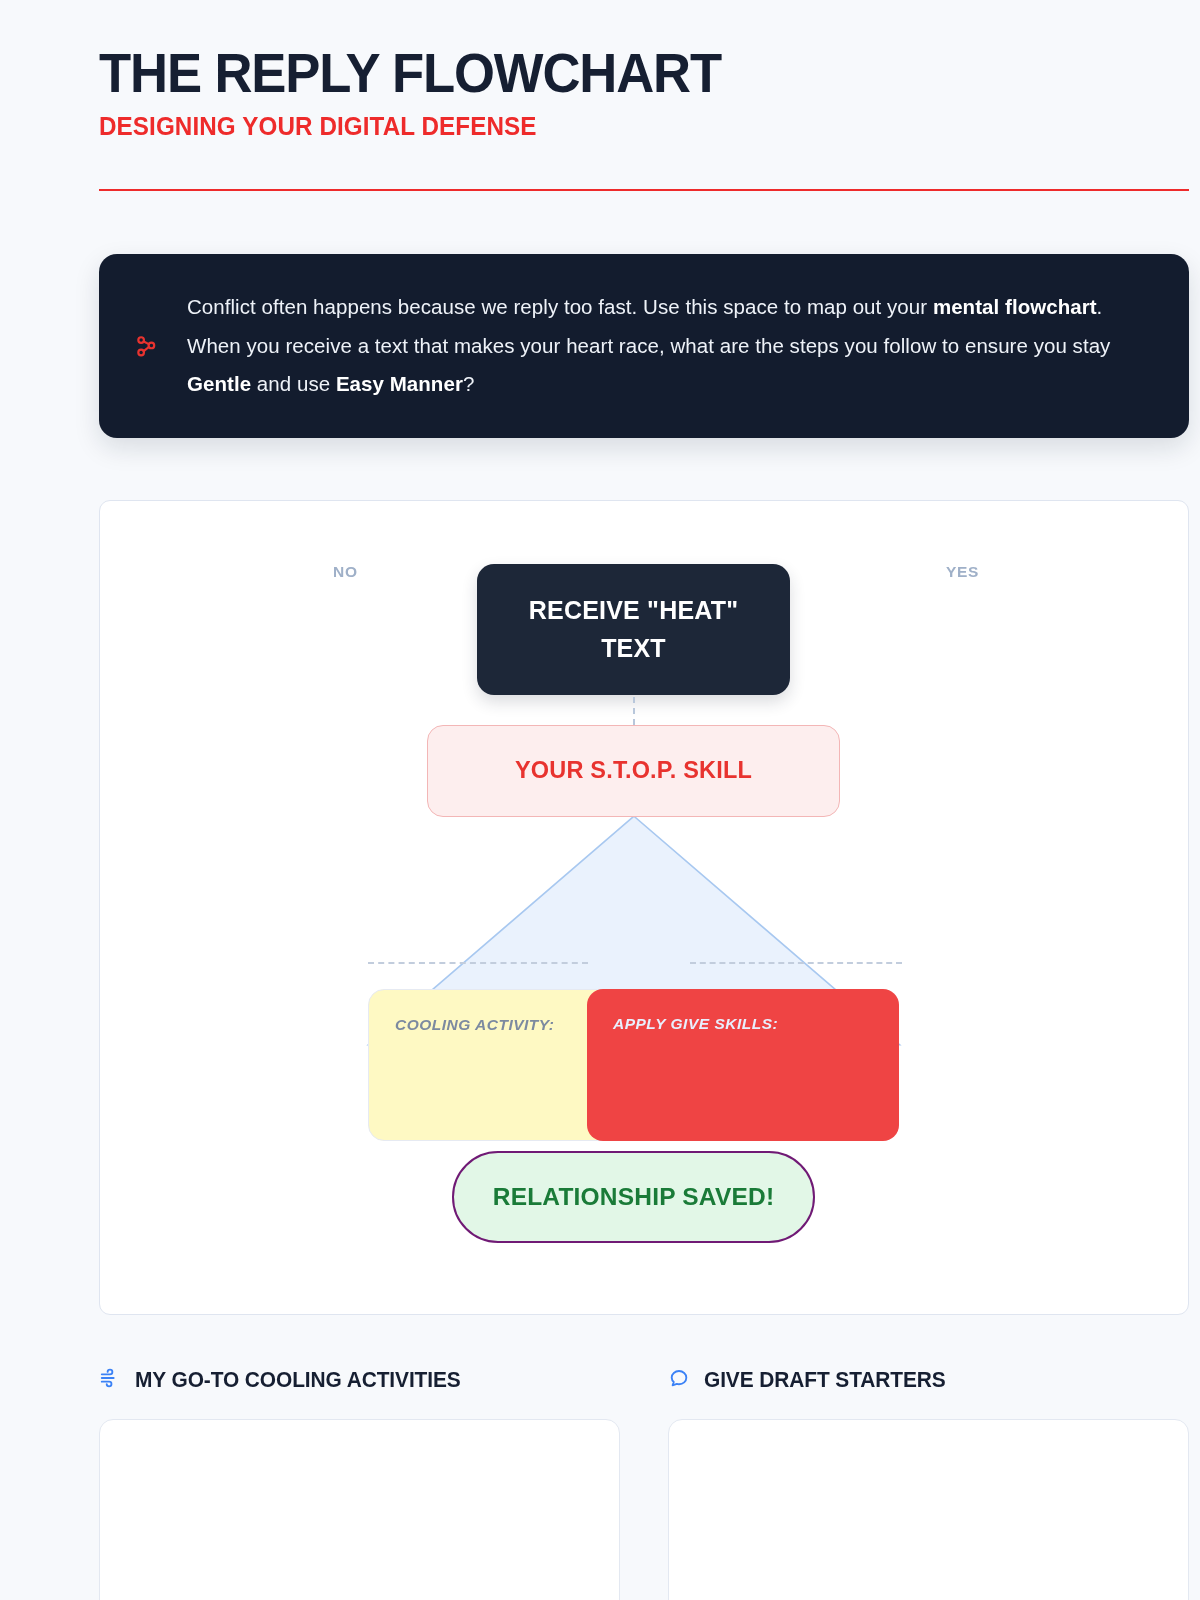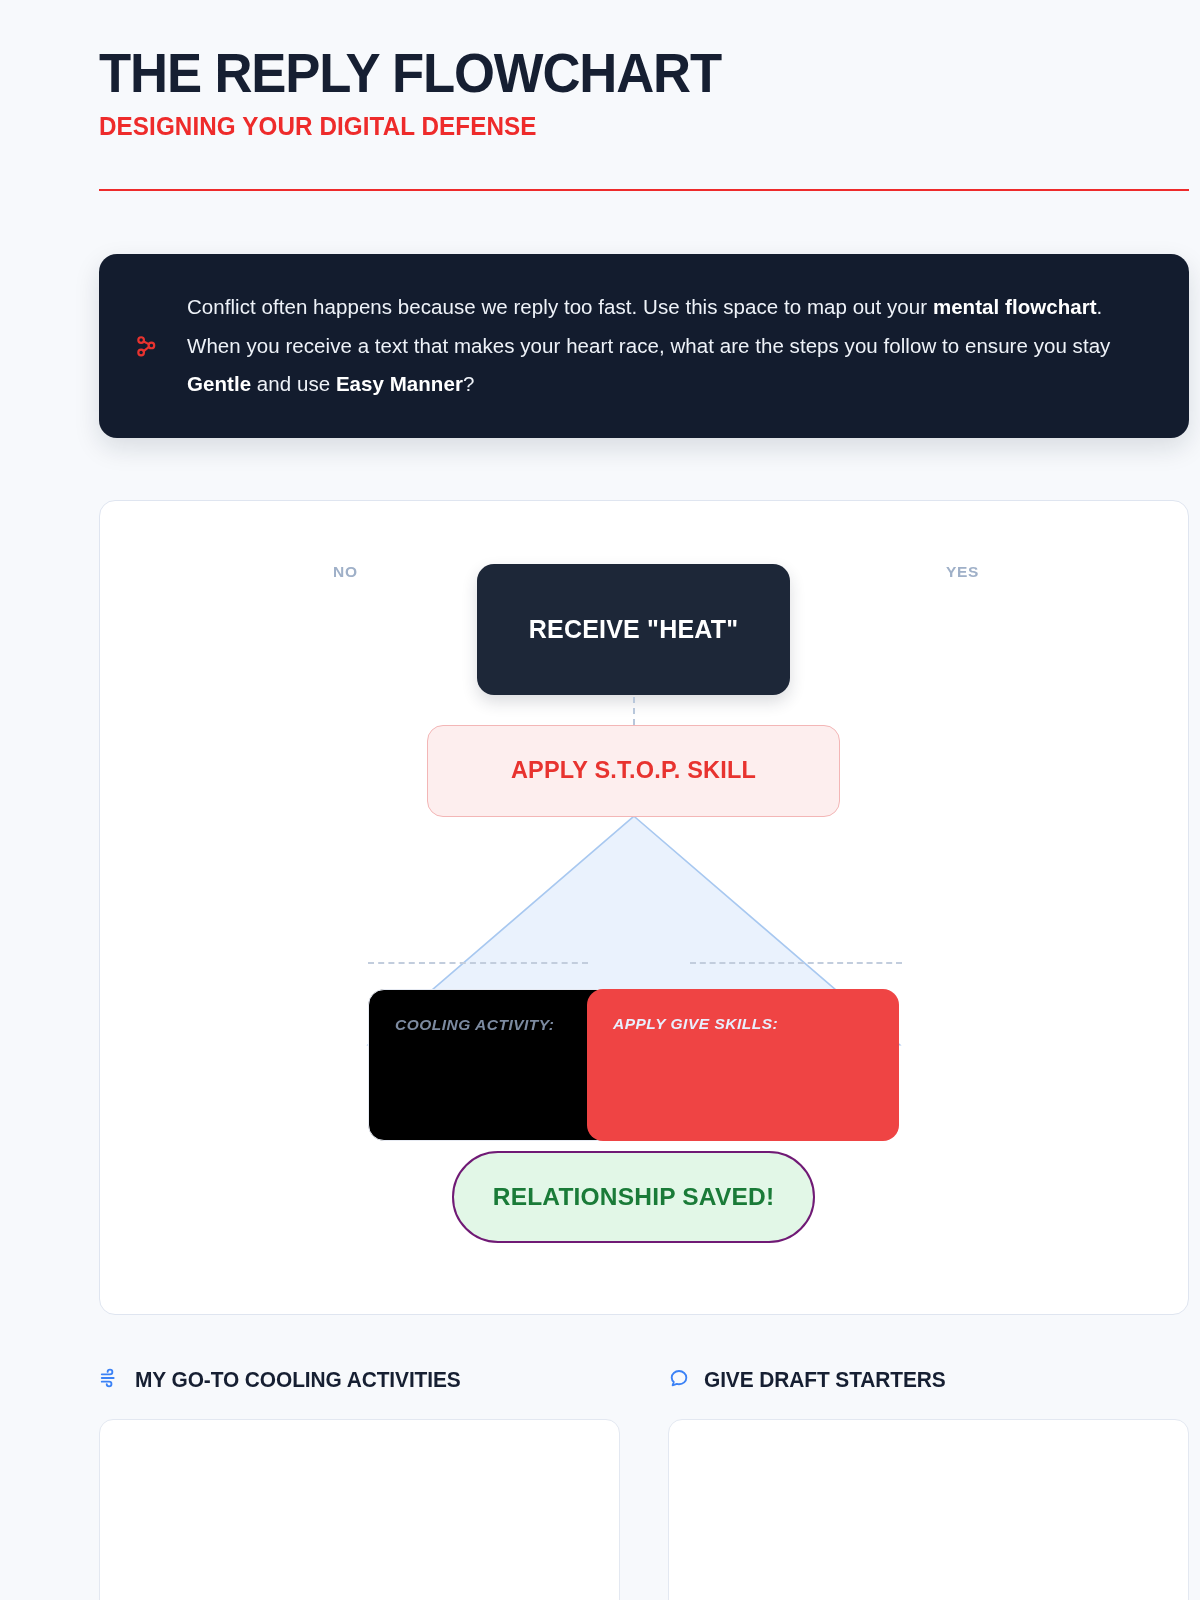--- a/index.html
+++ b/index.html
@@ -103,21 +103,21 @@
   }
   .prompt-text b { font-weight: 700; color: #ffffff; }
 
   
   .flow-card {
     position: relative;
     margin-top: 62px;
     height: 815px;
     background: #ffffff;
     border: 1.6px solid #dfe5f0;
-    border-radius: 16px;
+    border-radius: 11px;
     overflow: hidden;
   }
 
   .branch-label {
     position: absolute;
     font-size: 15.5px;
     font-weight: 700;
     letter-spacing: 0.7px;
     color: #9fb0c8;
   }
@@ -179,21 +179,21 @@
   }
   .dash-left  { left: 268px; width: 220px; }
   .dash-right { left: 590px; width: 212px; }
 
   .box-cooling {
     position: absolute;
     left: 268px;
     top: 488px;
     width: 365px;
     height: 152px;
-    background: #000000;
+    background: #fef9c3;
     border: 1.5px solid #e6eaf2;
     border-radius: 16px;
     padding: 26px 26px;
   }
   .box-give {
     position: absolute;
     left: 487px;
     top: 488px;
     width: 312px;
     height: 152px;
@@ -302,26 +302,27 @@
     <svg class="fan" viewBox="0 0 1086 815" preserveAspectRatio="none">
       <polygon points="533,316 268,545 798,545" fill="#eaf2fd" stroke="#a8c8f0" stroke-width="1.6"></polygon>
     </svg>
 
     <div class="branch-label branch-no">NO</div>
     <div class="branch-label branch-yes">YES</div>
 
     <div class="node node-start">
       <div>
         <div>RECEIVE "HEAT"</div>
+        <div>TEXT</div>
       </div>
     </div>
 
     <div class="connector-line"></div>
 
-    <div class="node node-stop">APPLY S.T.O.P. SKILL</div>
+    <div class="node node-stop">YOUR S.T.O.P. SKILL</div>
 
     <div class="dash-line dash-left"></div>
     <div class="dash-line dash-right"></div>
 
     <div class="box-cooling">
       <div class="box-label box-label-dark">COOLING ACTIVITY:</div>
     </div>
 
     <div class="box-give">
       <div class="box-label box-label-light">APPLY GIVE SKILLS:</div>

